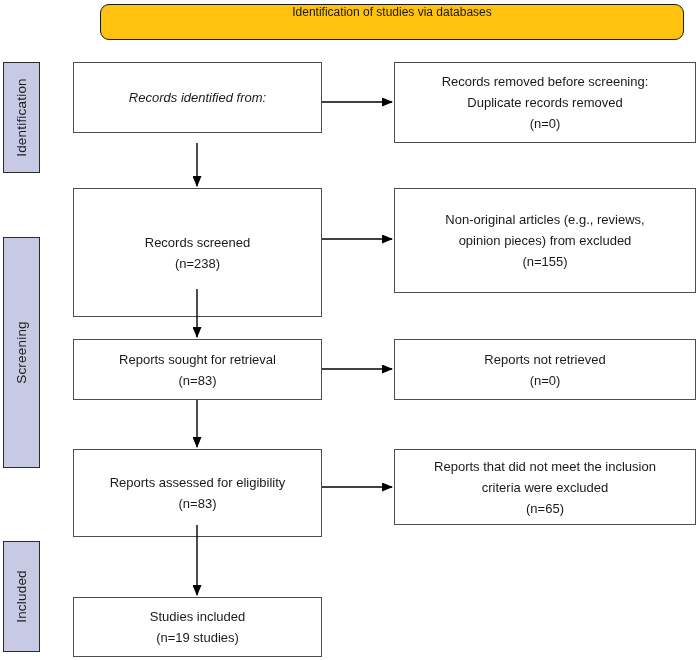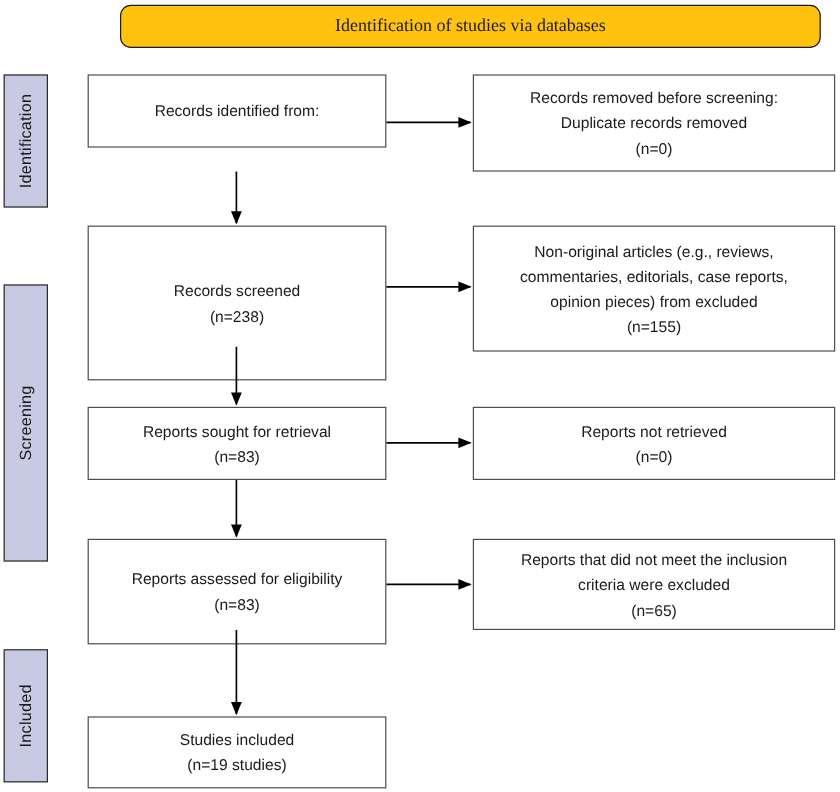--- a/index.html
+++ b/index.html
@@ -23,24 +23,22 @@
     overflow:hidden;
   }
   .banner{
     position:absolute;
     left:100px; top:4px;
     width:584px; height:36px;
     background:var(--banner-bg);
     border:1px solid #1a1a1a;
     border-radius:9px;
     display:flex;
-    align-items:center;
     justify-content:center;
-    font-size:15px;
-    font-family:Liberation Serif, serif;
+    font-size:12px;
   }
   .sidebox{
     position:absolute;
     left:3px;
     width:37px;
     background:var(--sidebar-bg);
     border:1px solid #2b2b2b;
     display:flex;
     align-items:center;
     justify-content:center;
@@ -63,21 +61,21 @@
     flex-direction:column;
     align-items:center;
     justify-content:center;
     text-align:center;
     font-size:13px;
     line-height:21px;
     padding:2px 6px;
   }
   .colL{ left:73px;  width:249px; }
   .colR{ left:394px; width:302px; }
-  .l1{ top:62px;  height:61px;  }
+  .l1{ top:62px;  height:71px;font-style:italic;  }
   .l2{ top:188px; height:129px; }
   .l3{ top:339px; height:61px;  }
   .l4{ top:449px; height:88px;  }
   .l5{ top:597px; height:60px;text-align:center;  }
   .r1{ top:62px;  height:81px;  }
   .r2{ top:188px; height:105px; }
   .r3{ top:339px; height:61px;  }
   .r4{ top:449px; height:76px;  }
 
   svg.arrows{
@@ -129,21 +127,20 @@
     <span>(n=19 studies)</span>
   </div>
 
   <div class="fbox colR r1">
     <span>Records removed before screening:</span>
     <span>Duplicate records removed</span>
     <span>(n=0)</span>
   </div>
   <div class="fbox colR r2">
     <span>Non-original articles (e.g., reviews,</span>
-    <span>commentaries, editorials, case reports,</span>
     <span>opinion pieces) from excluded</span>
     <span>(n=155)</span>
   </div>
   <div class="fbox colR r3">
     <span>Reports not retrieved</span>
     <span>(n=0)</span>
   </div>
   <div class="fbox colR r4">
     <span>Reports that did not meet the inclusion</span>
     <span>criteria were excluded</span>

